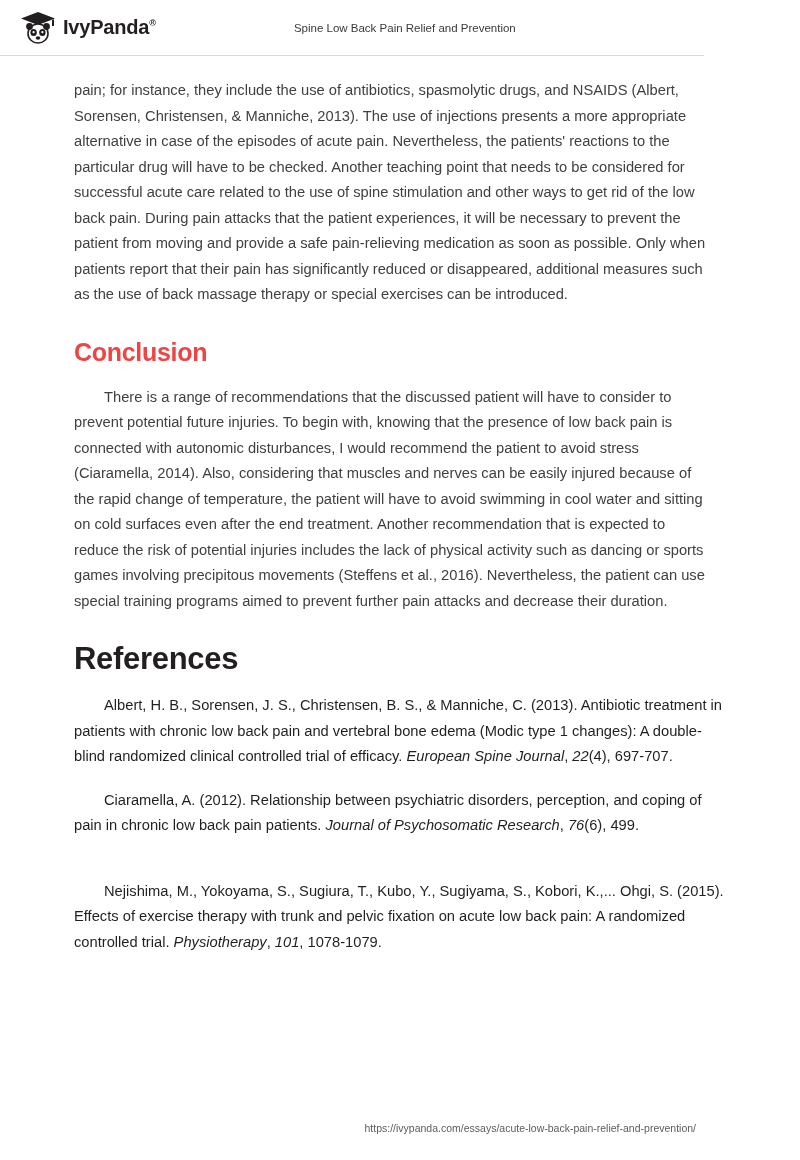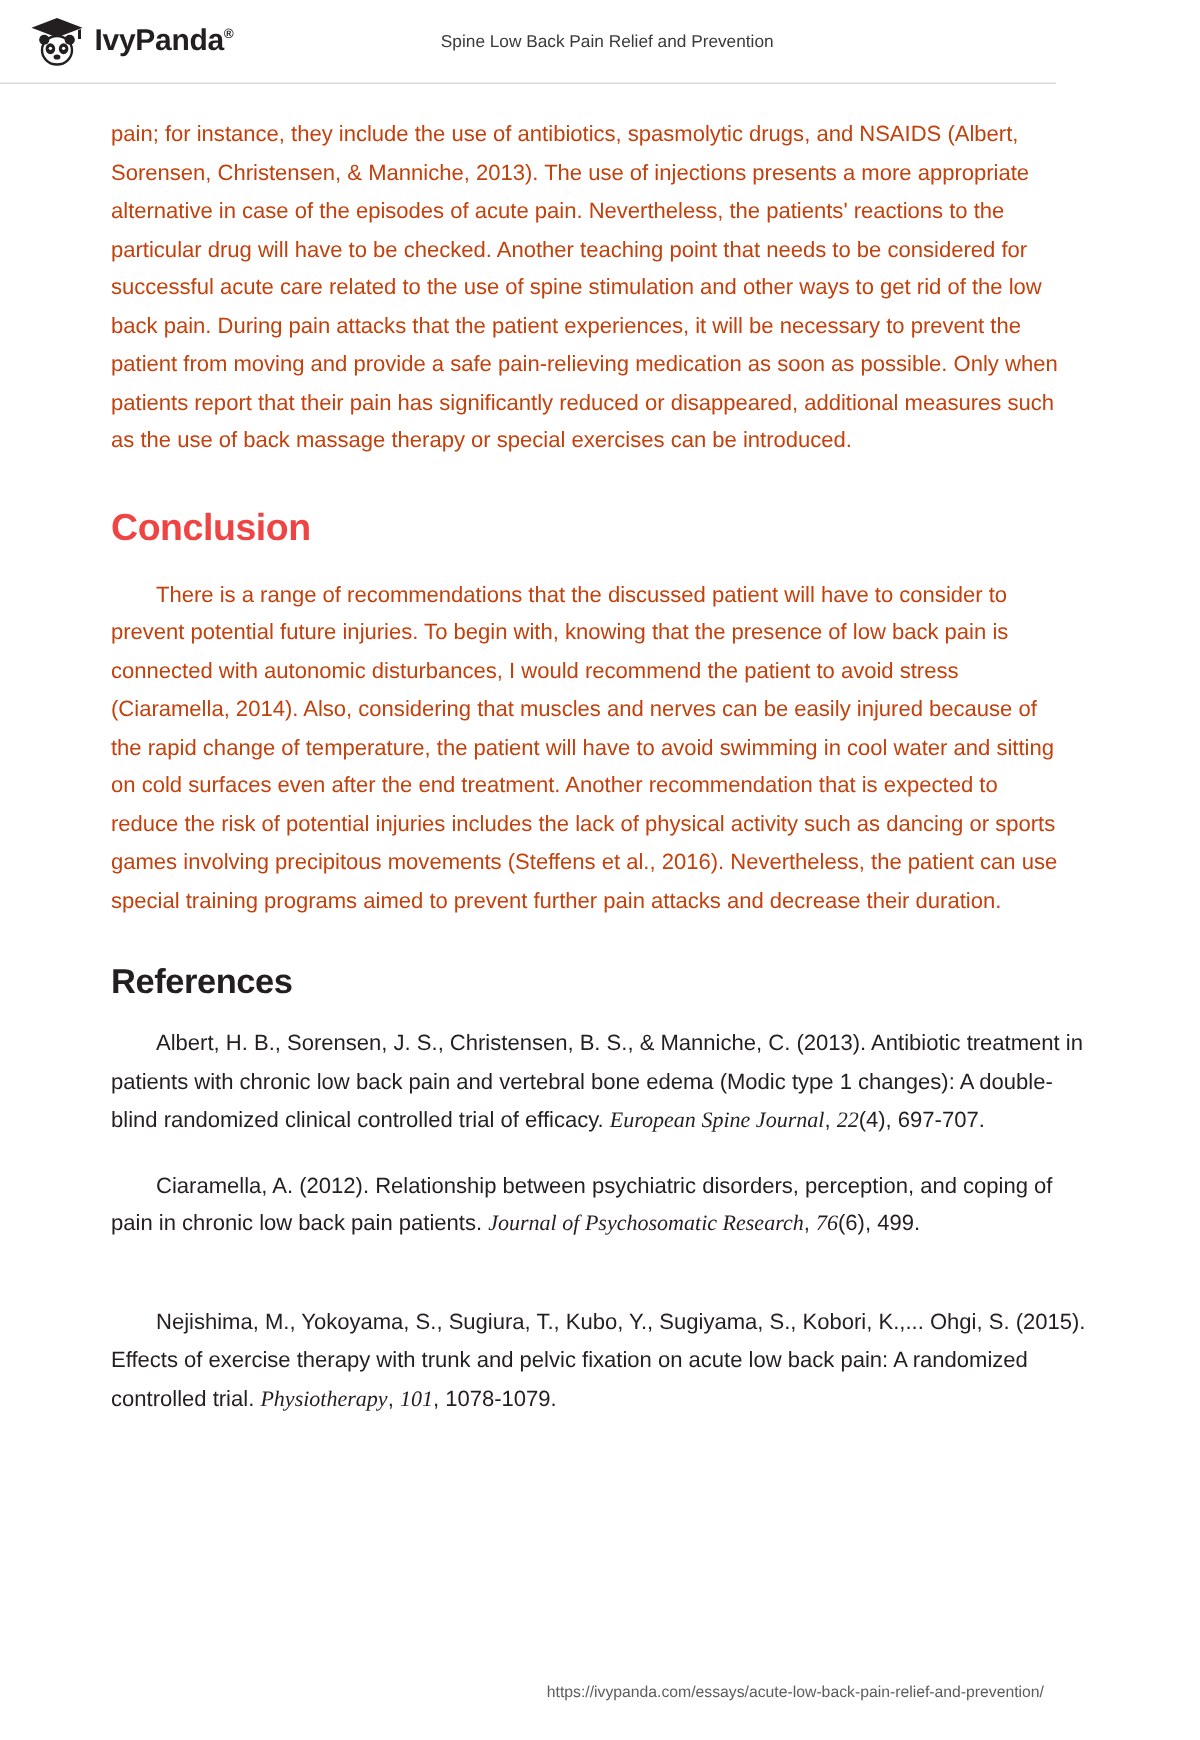--- a/index.html
+++ b/index.html
@@ -78,48 +78,48 @@
     left: 0;
     width: 800px;
     padding: 22px 76px 0 74px;
     box-sizing: border-box;
   }
   p.para {
     margin: 0 12px 0 0;
     font-size: 14.7px;
     line-height: 25.5px;
     text-align: left;
-    color: #c2410c;
+    color: #404040;
   }
   p.indent {
     text-indent: 30px;
   }
   h2.section {
     font-size: 25px;
     font-weight: bold;
     margin: 30px 0 18px 0;
     letter-spacing: -0.3px;
     color: #ef4444;
   }
   h2.refs {
-    font-size: 23px;
+    font-size: 31px;
     font-weight: bold;
     margin: 27px 0 16px 0;
     letter-spacing: -0.3px;
     color: #231f20;
   }
   .ref {
     font-size: 14.7px;
     line-height: 25.5px;
     text-indent: 30px;
     margin: 0 0 18px 0;
     color: #231f20;
   }
   .ref:last-child { margin-bottom: 0; margin-top: 40px; }
-  i, em { font-style: italic; font-family: Liberation Serif, serif; }
+  i, em { font-style: italic; }
 
   
   .footer {
     position: absolute;
     left: 0;
     right: 0;
     bottom: 24px;
     text-align: right;
     padding-right: 8px;
     box-sizing: border-box;

